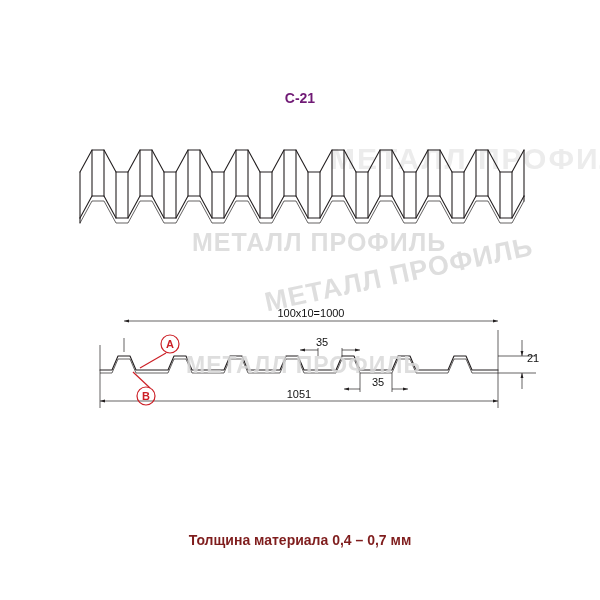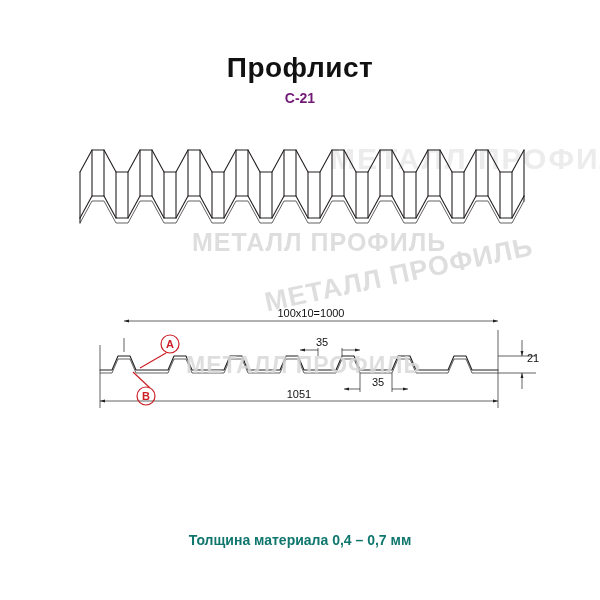--- a/index.html
+++ b/index.html
@@ -43,21 +43,21 @@
     color: #701a75;
   }
   .footer {
     position: absolute;
     top: 532px;
     left: 0;
     width: 600px;
     text-align: center;
     font-size: 14px;
     font-weight: bold;
-    color: #0f766e;
+    color: #7f1d1d;
   }
   .svg-layer {
     position: absolute;
     top: 0;
     left: 0;
   }
   .wm {
     position: absolute;
     font-family: "Liberation Sans", sans-serif;
     font-weight: bold;
@@ -96,21 +96,20 @@
     letter-spacing: 2px;
     white-space: nowrap;
     pointer-events: none;
   }
 </style>
 </head>
 <body>
 
 <div class="page">
 
-  <div class="title">Профлист</div>
   <div class="subtitle">С-21</div>
 
   <div class="wm-ghost">МЕТАЛЛ ПРОФИЛЬ</div>
 
   <svg class="svg-layer" width="600" height="600" viewBox="0 0 600 600">
     <defs>
       <style>
         .ln { fill: none; stroke: #231f20; stroke-width: 1.1; stroke-linejoin: round; stroke-linecap: round; }
         .ln-thin { fill: none; stroke: #231f20; stroke-width: 0.7; }
         .ln-dim { fill: none; stroke: #231f20; stroke-width: 0.7; }

